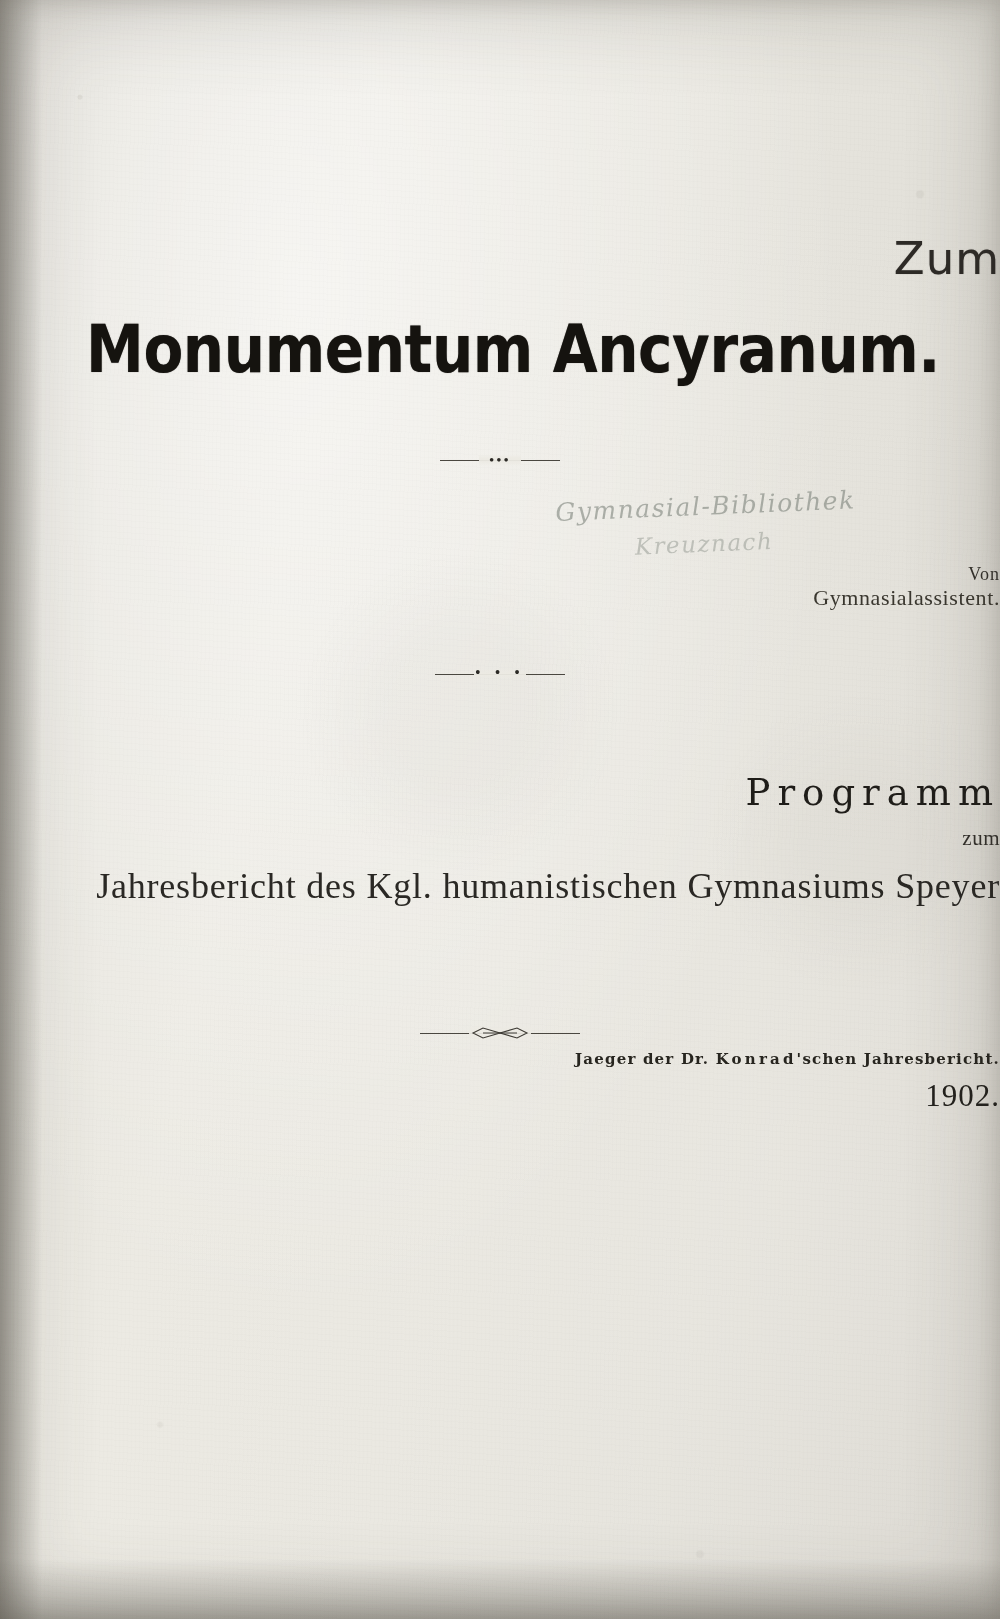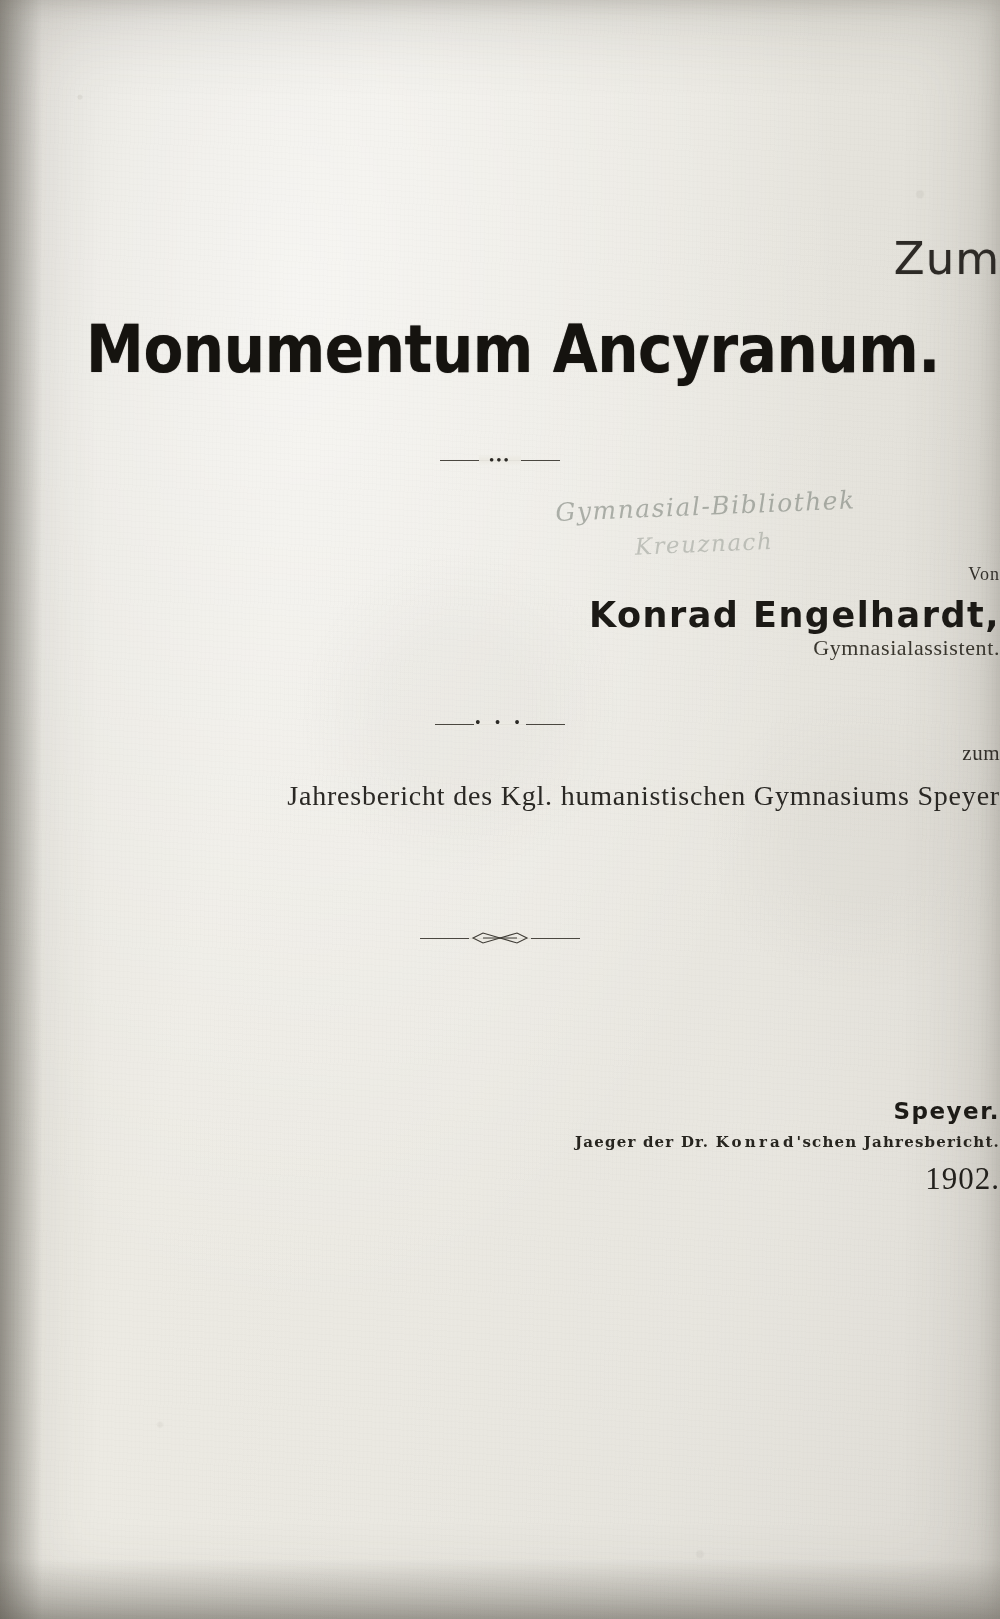--- a/index.html
+++ b/index.html
@@ -163,21 +163,21 @@
     color: #1f1d19;
   }
   .t-zum2 {
     margin-top: 12px;
     font-size: 21px;
     letter-spacing: .5px;
     color: #33302b;
   }
   .t-line1 {
     margin-top: 14px;
-    font-size: 28px;
+    font-size: 36px;
     letter-spacing: .8px;
     color: #2a2824;
   }
   .t-line2 {
     margin-top: 6px;
     font-size: 28px;
     letter-spacing: .8px;
     color: #2a2824;
   }
 
@@ -241,41 +241,40 @@
 
     <div class="t-zum">Zum</div>
     <div class="t-main">Monumentum Ancyranum.</div>
 
     <div class="rule1">
       <div class="mask"></div>
       <div class="dots">•••</div>
     </div>
 
     <div class="t-von">Von</div>
-    <div class="t-author">Konrad Engelhardt,</div>
     <div class="t-role">Gymnasialassistent.</div>
 
     <div class="rule2">
       <div class="mask"></div>
       <div class="dots">• • •</div>
     </div>
 
+    <div class="t-programm">Programm</div>
     <div class="t-zum2">zum</div>
     <div class="t-line1">Jahresbericht des Kgl. humanistischen Gymnasiums Speyer</div>
 
     <div class="ornament">
       <div class="orn-mid">
         <svg width="62" height="16" viewBox="0 0 62 16">
           <path d="M4 8 L14 3 L31 8 L14 13 Z" fill="none" stroke="#3d3a34" stroke-width="1.1"></path>
           <path d="M58 8 L48 3 L31 8 L48 13 Z" fill="none" stroke="#3d3a34" stroke-width="1.1"></path>
           <line x1="14" y1="8" x2="48" y2="8" stroke="#3d3a34" stroke-width="1"></line>
         </svg>
       </div>
     </div>
 
-    <div class="t-city">Speyer.</div>
     <div class="t-printer">
       <span>Jaeger der Dr. </span><span class="spaced">Konrad</span><span>'schen Jahresbericht.</span>
     </div>
     <div class="t-year">1902.</div>
 
   </div>
 </div>
 
 </body></html>

